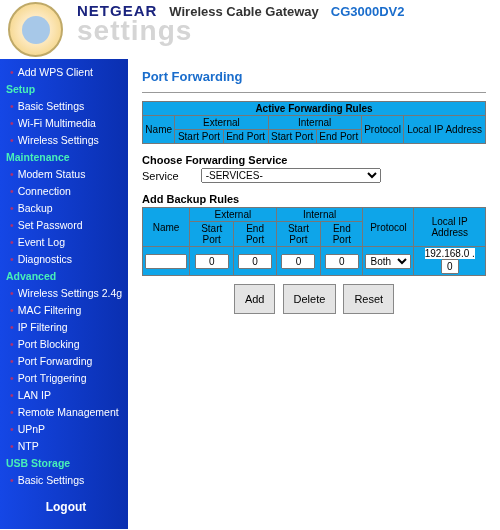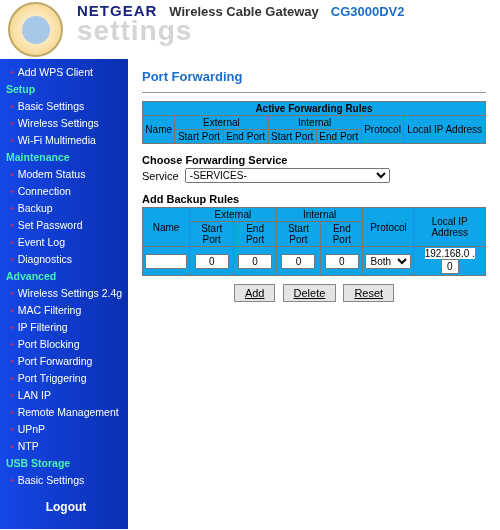--- a/index.html
+++ b/index.html
@@ -20,30 +20,30 @@
 .sidebar .item::before { content: "•"; color: #b03070; margin-right: 4px; }
 .sidebar .sec { color: #48efb8; font-weight: bold; padding-left: 2px; }
 .sidebar .logout { color: #fff; font-weight: bold; text-align: center; margin-top: 12px; font-size: 12px; cursor: pointer; }
 .content { flex: 1; padding: 10px 14px; position: relative; }
 .page-title { color: #1a6dcc; font-weight: bold; font-size: 13px; margin-bottom: 8px; }
 .hr { border-top: 1px solid #999; margin-bottom: 8px; }
 table.grid { border-collapse: collapse; width: 100%; }
 table.grid td, table.grid th { border: 1px solid #777; text-align: center; font-size: 10px; padding: 1px 2px; background: #0ea5e9; }
 .tbl-title { font-weight: bold; }
 .section-label { font-weight: bold; font-size: 11px; margin: 10px 0 2px; }
-.service-row { display: flex; align-items: center; gap: 6px; font-size: 11px; margin-bottom: 6px; }
+.service-row { display: flex; align-items: center; gap: 22px; font-size: 11px; margin-bottom: 6px; }
 select, input[type=text] { font-size: 10px; }
-.service-select { width: 205px; }
+.service-select { width: 180px; }
 .custom-table input { width: 34px; text-align: center; }
 .custom-table .ip-cell input.ip-prefix { width: 50px; border: none; text-align: right; }
 .custom-table .ip-cell input.ip-last { width: 18px; }
 .custom-table .name-in { width: 42px; }
 .custom-table select { width: 46px; }
 .btn-row { text-align: center; margin-top: 8px; }
-.btn-row button { font-size: 11px; padding: 2px 10px; margin: 0 2px; background: #e4e4e4; border: 1px solid #888; cursor: pointer; text-decoration: underline; }
+.btn-row button { font-size: 11px; padding: 8px 10px; margin: 0 2px; background: #e4e4e4; border: 1px solid #888; cursor: pointer; }
 </style>
 </head>
 <body>
 
 <div class="header">
   <div class="logo">
       <div class="logo-inner"></div>
     </div>
   <div class="brand">
     <div class="brand-top">
@@ -54,22 +54,22 @@
     <div class="settings-word">settings</div>
   </div>
 </div>
 
 <div class="body">
   <div class="sidebar">
     <a class="item">Add WPS Client</a>
     <div id="sidebar-sections">
         <div class="sec">Setup</div>
         <a class="item">Basic Settings</a>
+        <a class="item">Wi-Fi Multimedia</a>
         <a class="item">Wireless Settings</a>
-        <a class="item">Wi-Fi Multimedia</a>
         <div class="sec">Maintenance</div>
         <a class="item">Modem Status</a>
         <a class="item">Connection</a>
         <a class="item">Backup</a>
         <a class="item">Set Password</a>
         <a class="item">Event Log</a>
         <a class="item">Diagnostics</a>
         <div class="sec">Advanced</div>
         <a class="item">Wireless Settings 2.4g</a>
         <a class="item">MAC Filtering</a>

